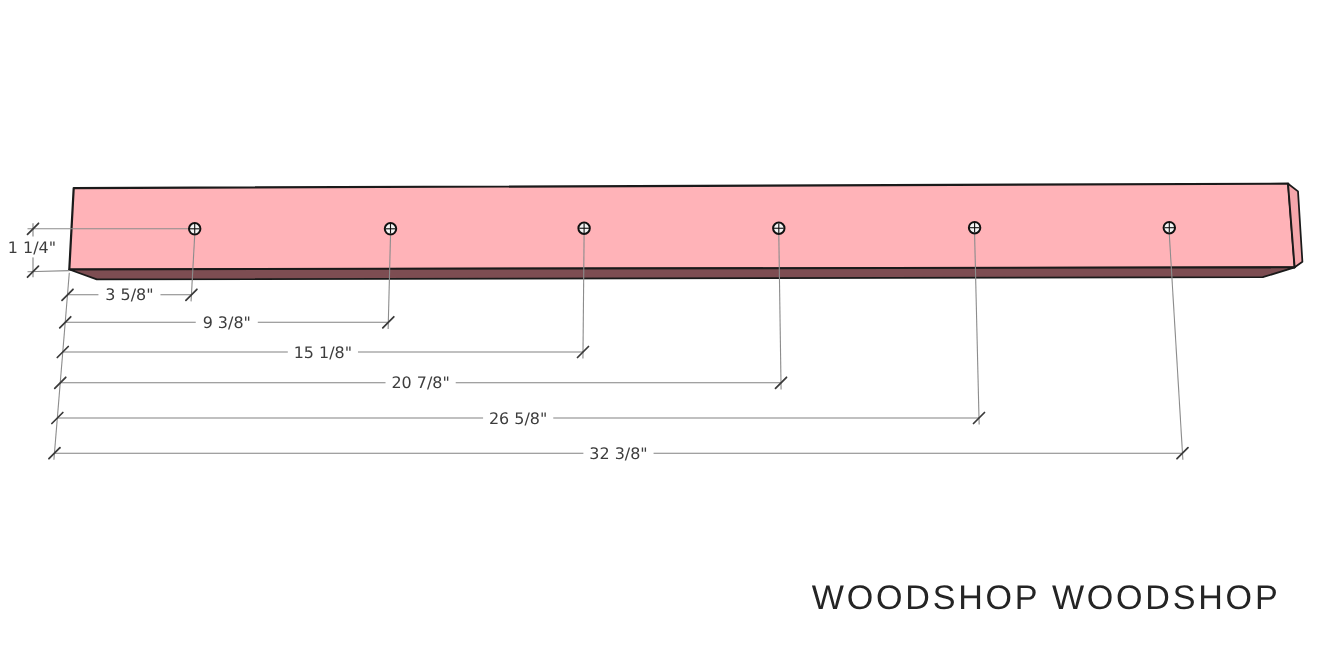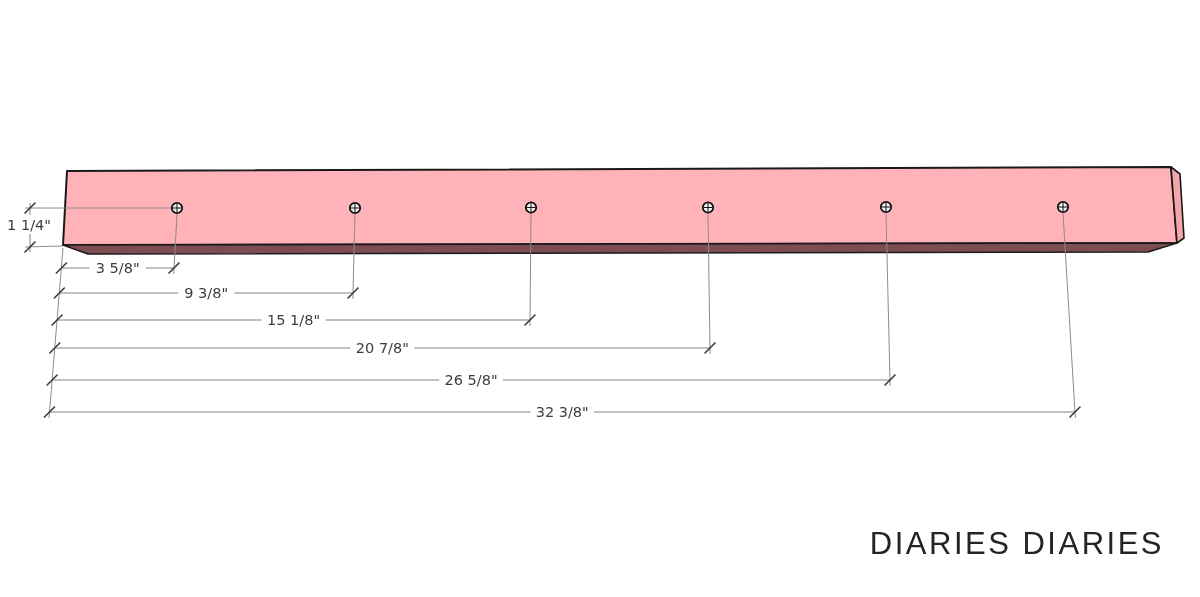--- a/index.html
+++ b/index.html
@@ -94,14 +94,14 @@
         <circle cx="886" cy="207" r="5.2" fill="#f4f4f4" stroke="#111" stroke-width="1.8"></circle>
         <line x1="886" y1="202.6" x2="886" y2="211.4" stroke="#111" stroke-width="1"></line>
         <line x1="881.6" y1="207" x2="890.4" y2="207" stroke="#111" stroke-width="1"></line>
       </g>
       <g>
         <circle cx="1063" cy="207" r="5.2" fill="#f4f4f4" stroke="#111" stroke-width="1.8"></circle>
         <line x1="1063" y1="202.6" x2="1063" y2="211.4" stroke="#111" stroke-width="1"></line>
         <line x1="1058.6" y1="207" x2="1067.4" y2="207" stroke="#111" stroke-width="1"></line>
       </g>
     </svg>
-  <div class="watermark">DIARIES DIARIES</div>
+  <div class="watermark">WOODSHOP WOODSHOP</div>
 </div>
 
 </body></html>

